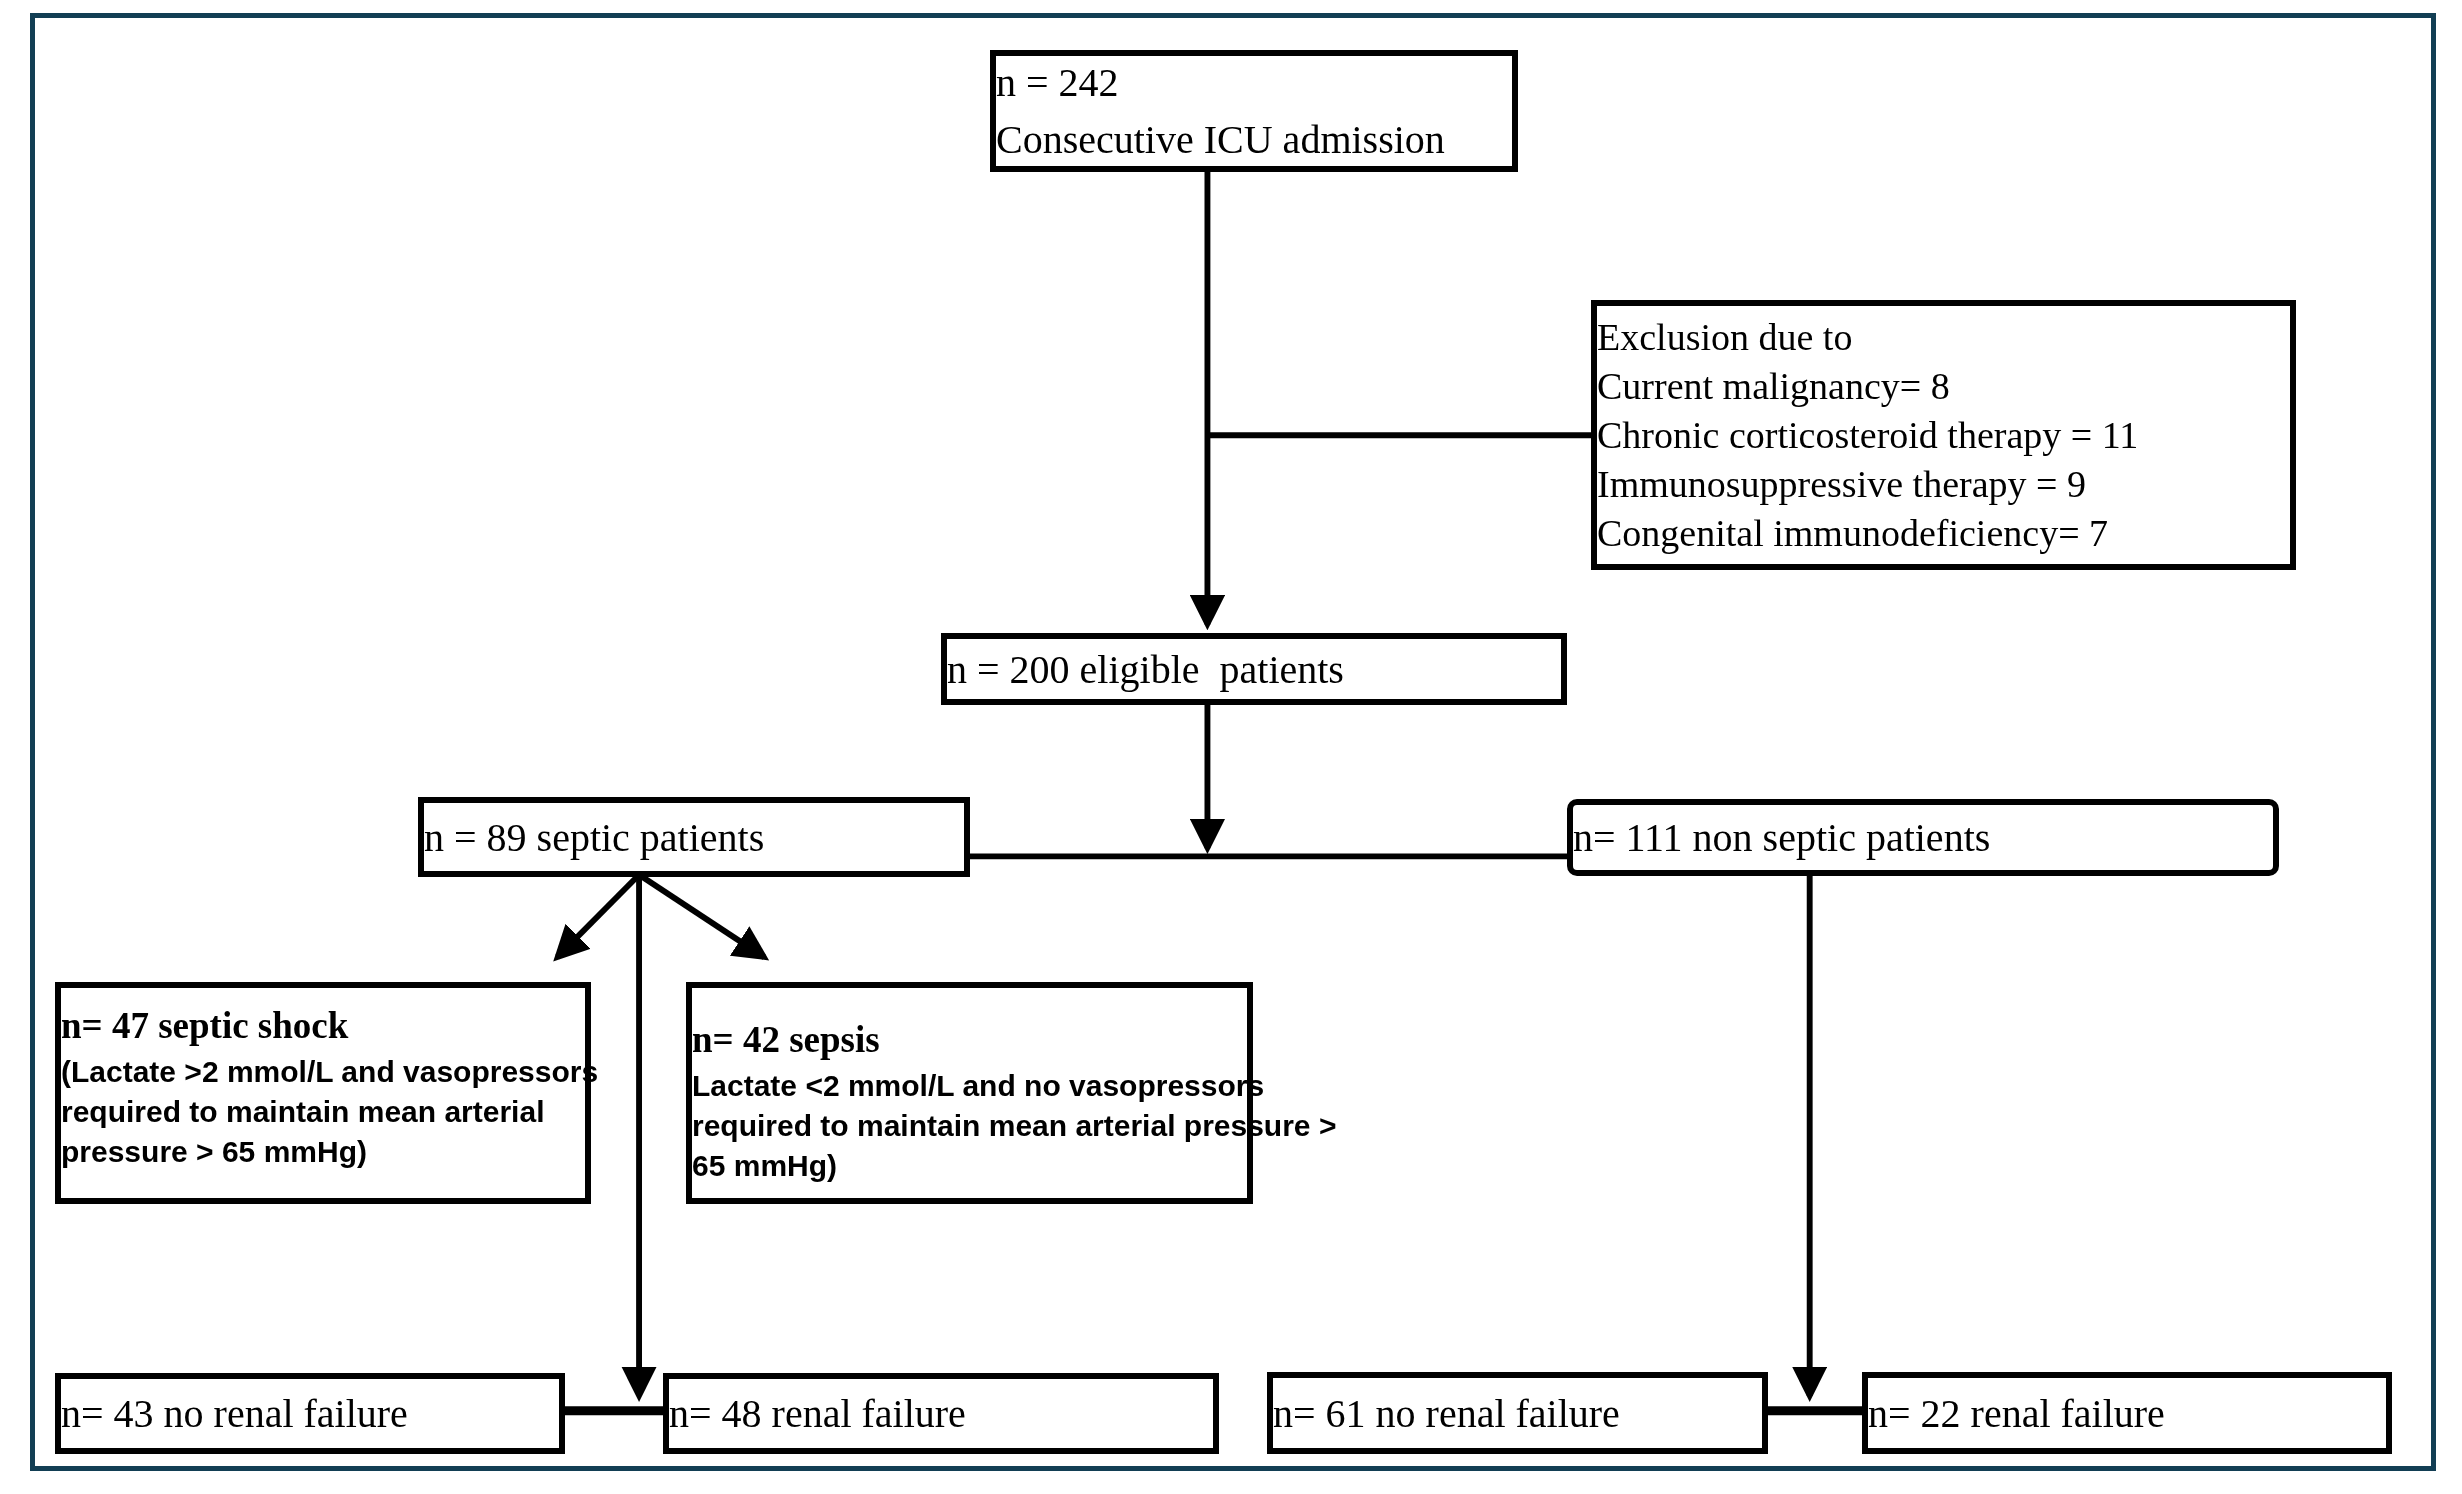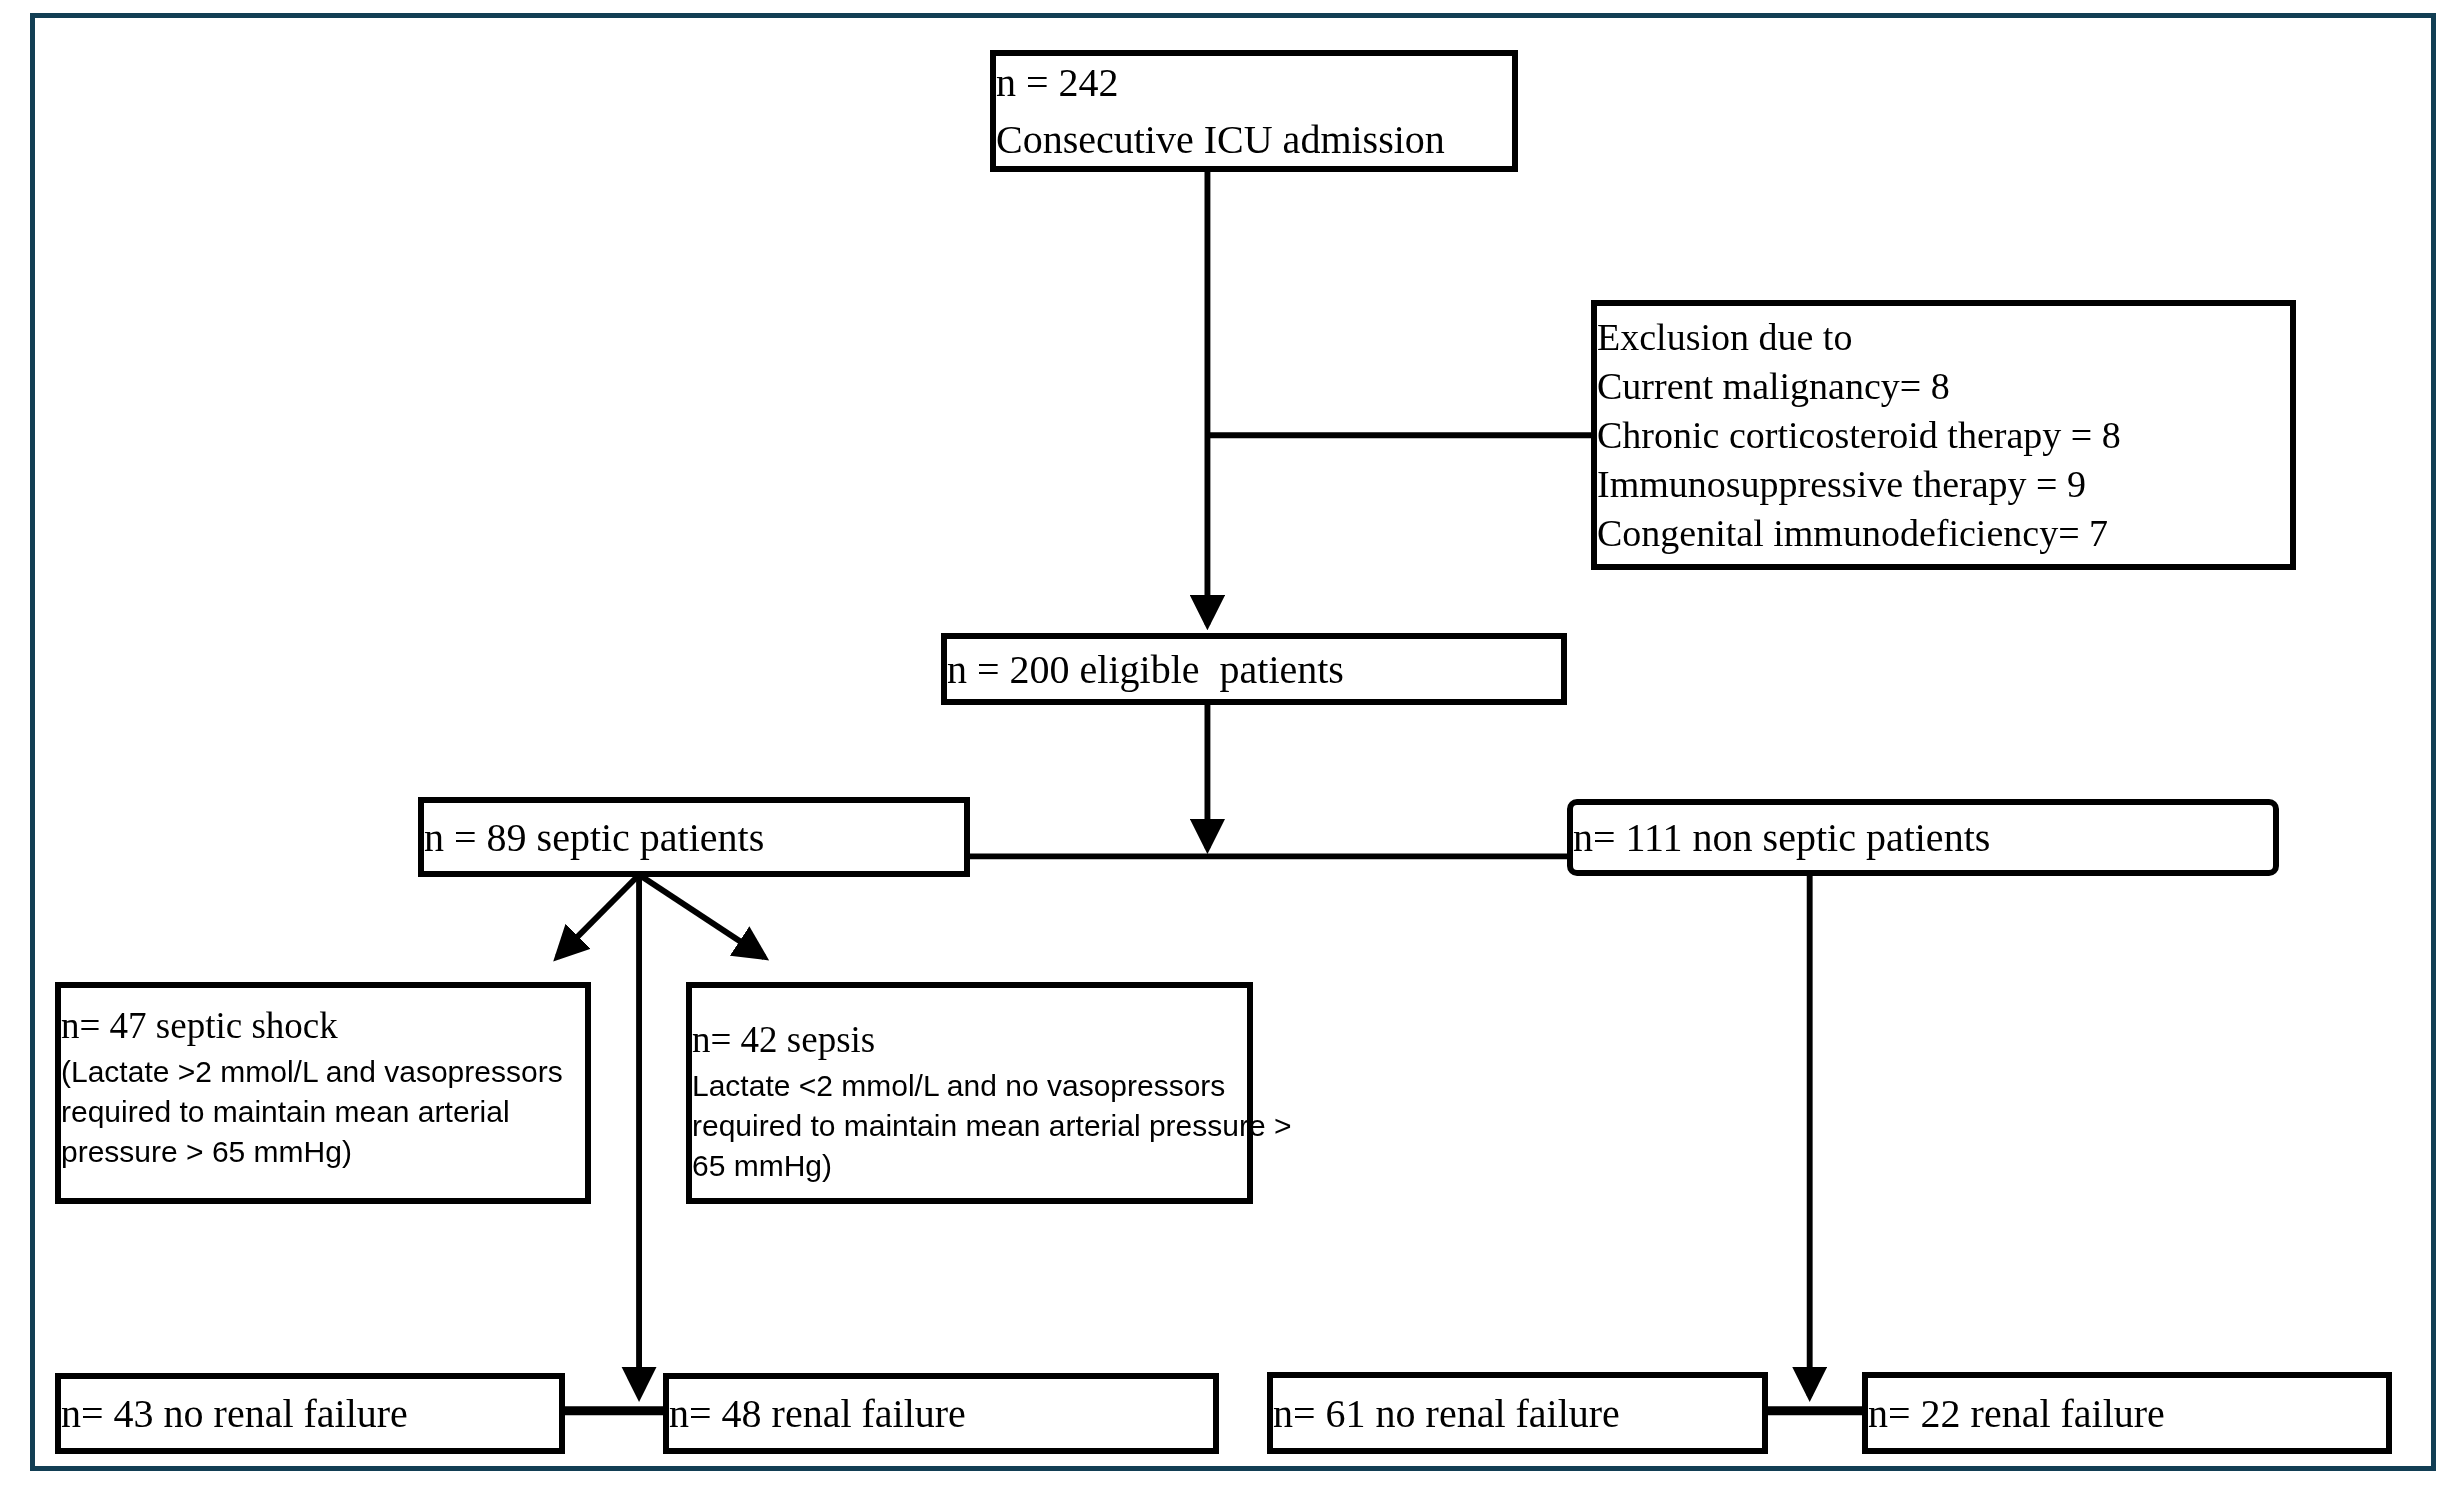--- a/index.html
+++ b/index.html
@@ -24,21 +24,21 @@
     box-sizing: border-box;
     border: 6.6px solid #000;
     background: #fff;
     display: flex;
     flex-direction: column;
     align-items: flex-start;
     justify-content: center;
     text-align: center;
     z-index: 2;
   }
-  .fbox.top-align { justify-content: flex-start; }
+  .fbox.top-align { justify-content: flex-start; font-weight: bold; }
   .bline  { white-space: pre; font-size: 40px; line-height: 57px; }
   .xline  { white-space: pre; font-size: 38px; line-height: 49px; }
   .btitle { white-space: pre; font-size: 37px; line-height: 52px; }
   .crit   {
     white-space: pre;
     font-family: "Liberation Sans", "DejaVu Sans", sans-serif;
     font-size: 30px;
     line-height: 40px;
   }
   #connectors {
@@ -77,21 +77,21 @@
   </svg>
 
   <div class="fbox" style="left:990px; top:50px; width:528px; height:122px;">
     <div class="bline">n = 242</div>
     <div class="bline">Consecutive ICU admission</div>
   </div>
 
   <div class="fbox" style="left:1591px; top:300px; width:705px; height:270px;">
     <div class="xline">Exclusion due to</div>
     <div class="xline">Current malignancy= 8</div>
-    <div class="xline">Chronic corticosteroid therapy = 8</div>
+    <div class="xline">Chronic corticosteroid therapy = 11</div>
     <div class="xline">Immunosuppressive therapy = 9</div>
     <div class="xline">Congenital immunodeficiency= 7</div>
   </div>
 
   <div class="fbox" style="left:941px; top:633px; width:626px; height:72px;">
     <div class="bline">n = 200 eligible  patients</div>
   </div>
 
   <div class="fbox" style="left:418px; top:797px; width:552px; height:80px;">
     <div class="bline">n = 89 septic patients</div>

